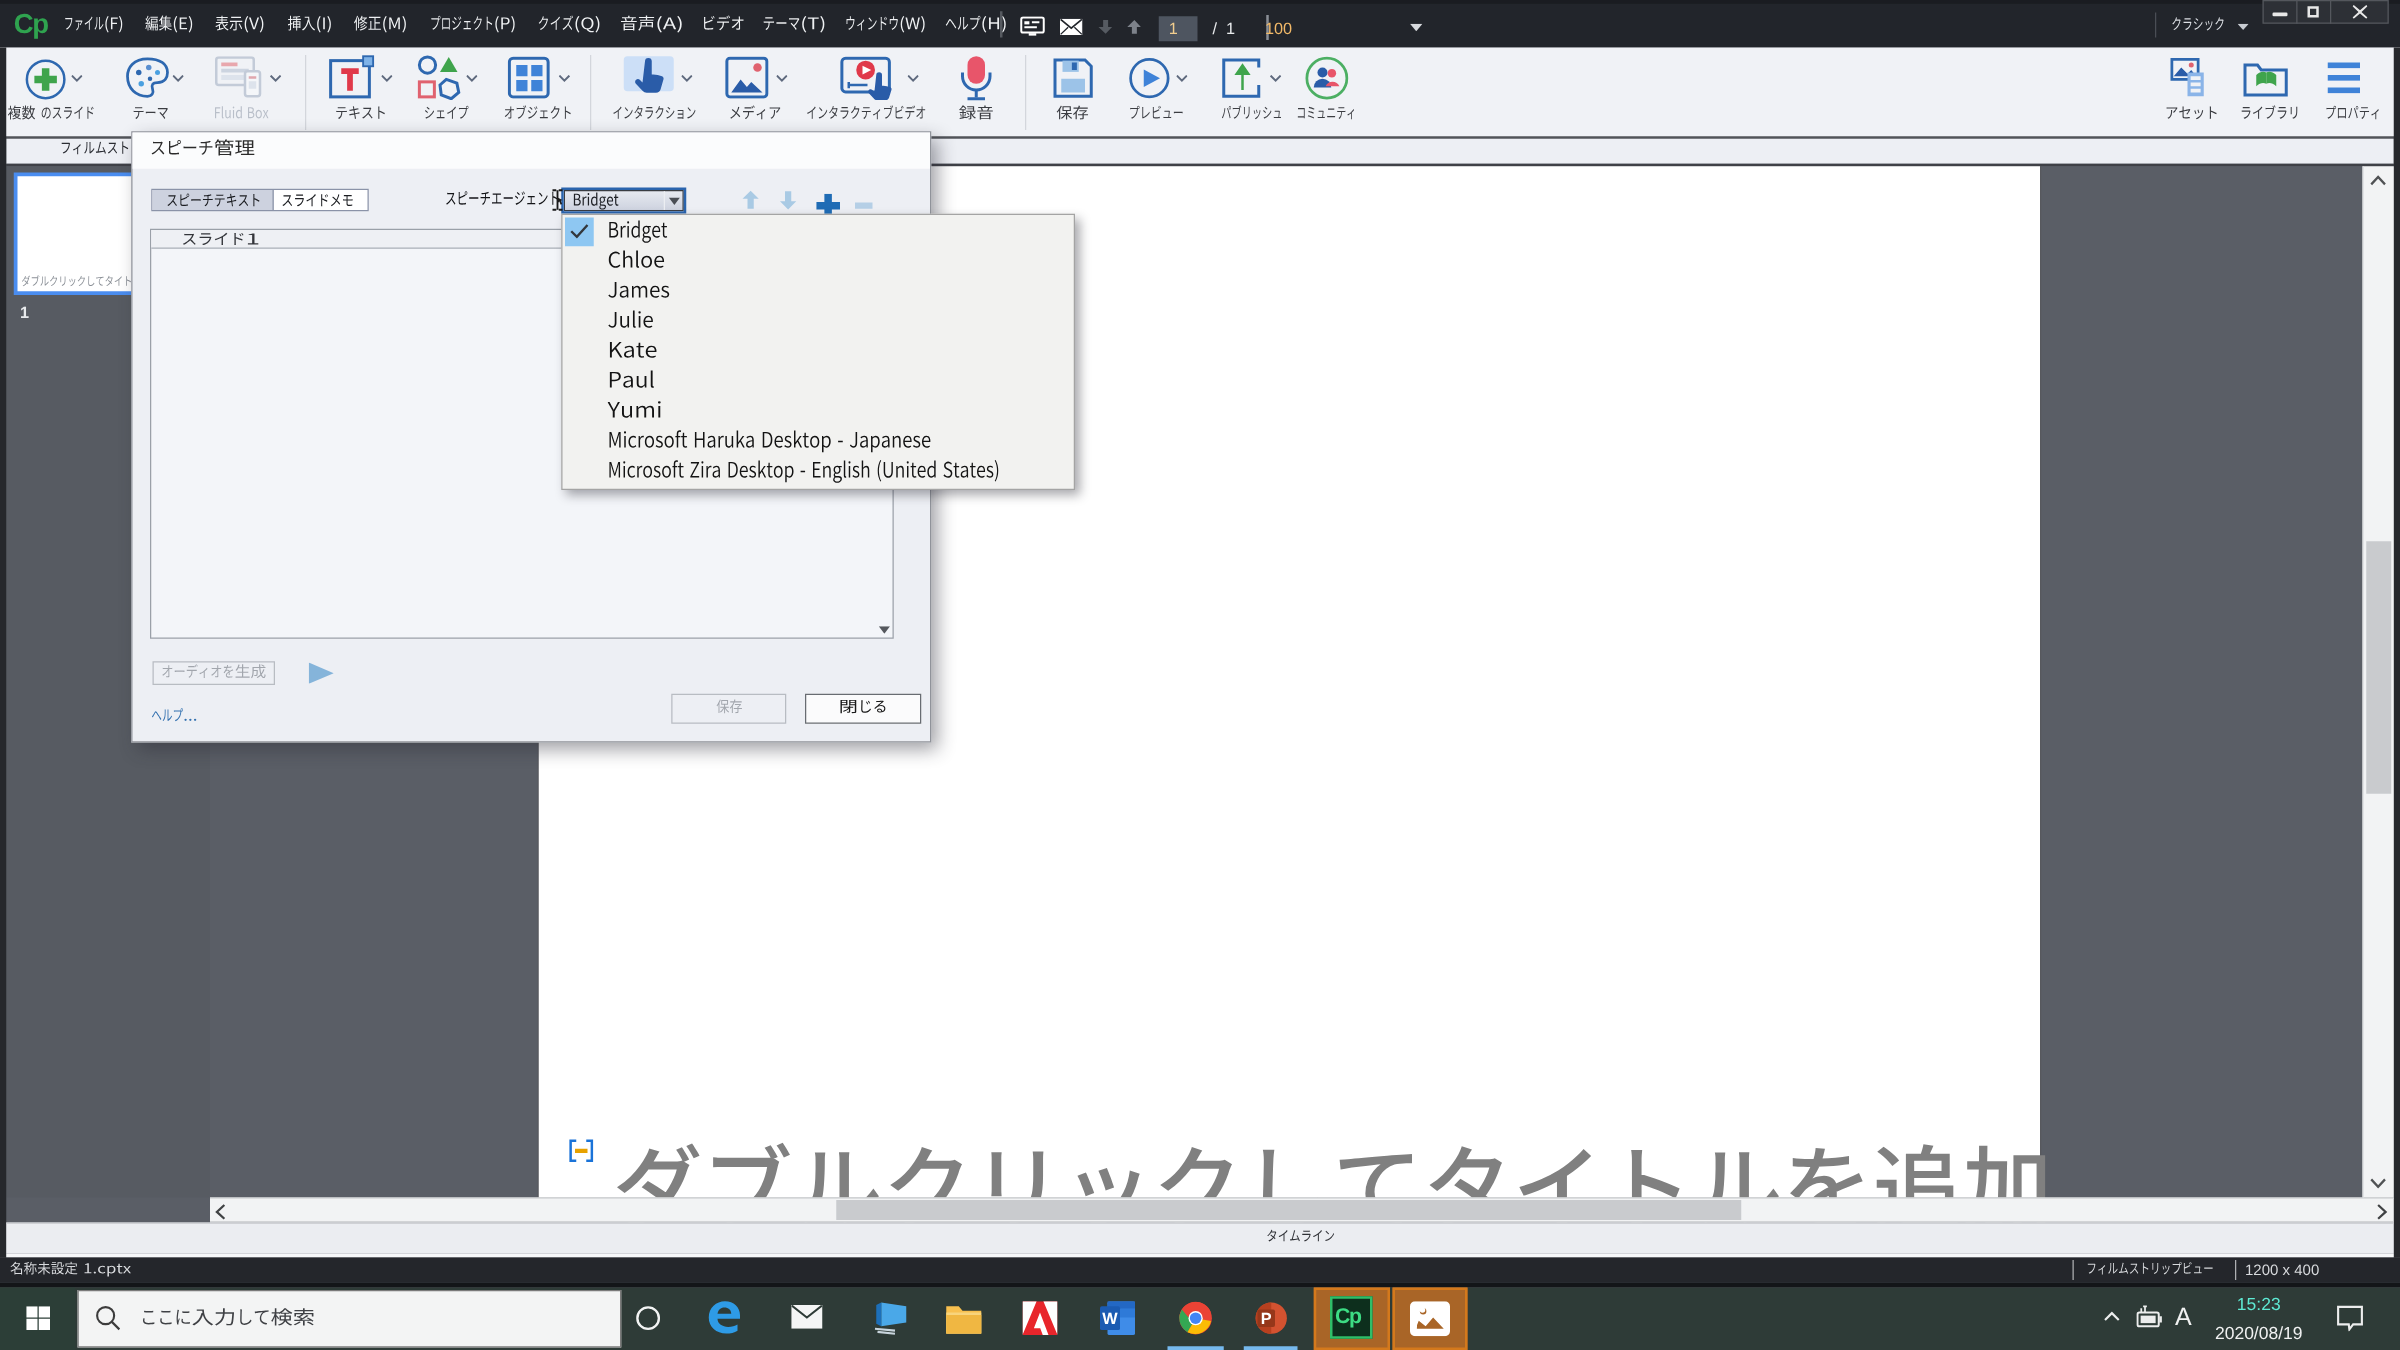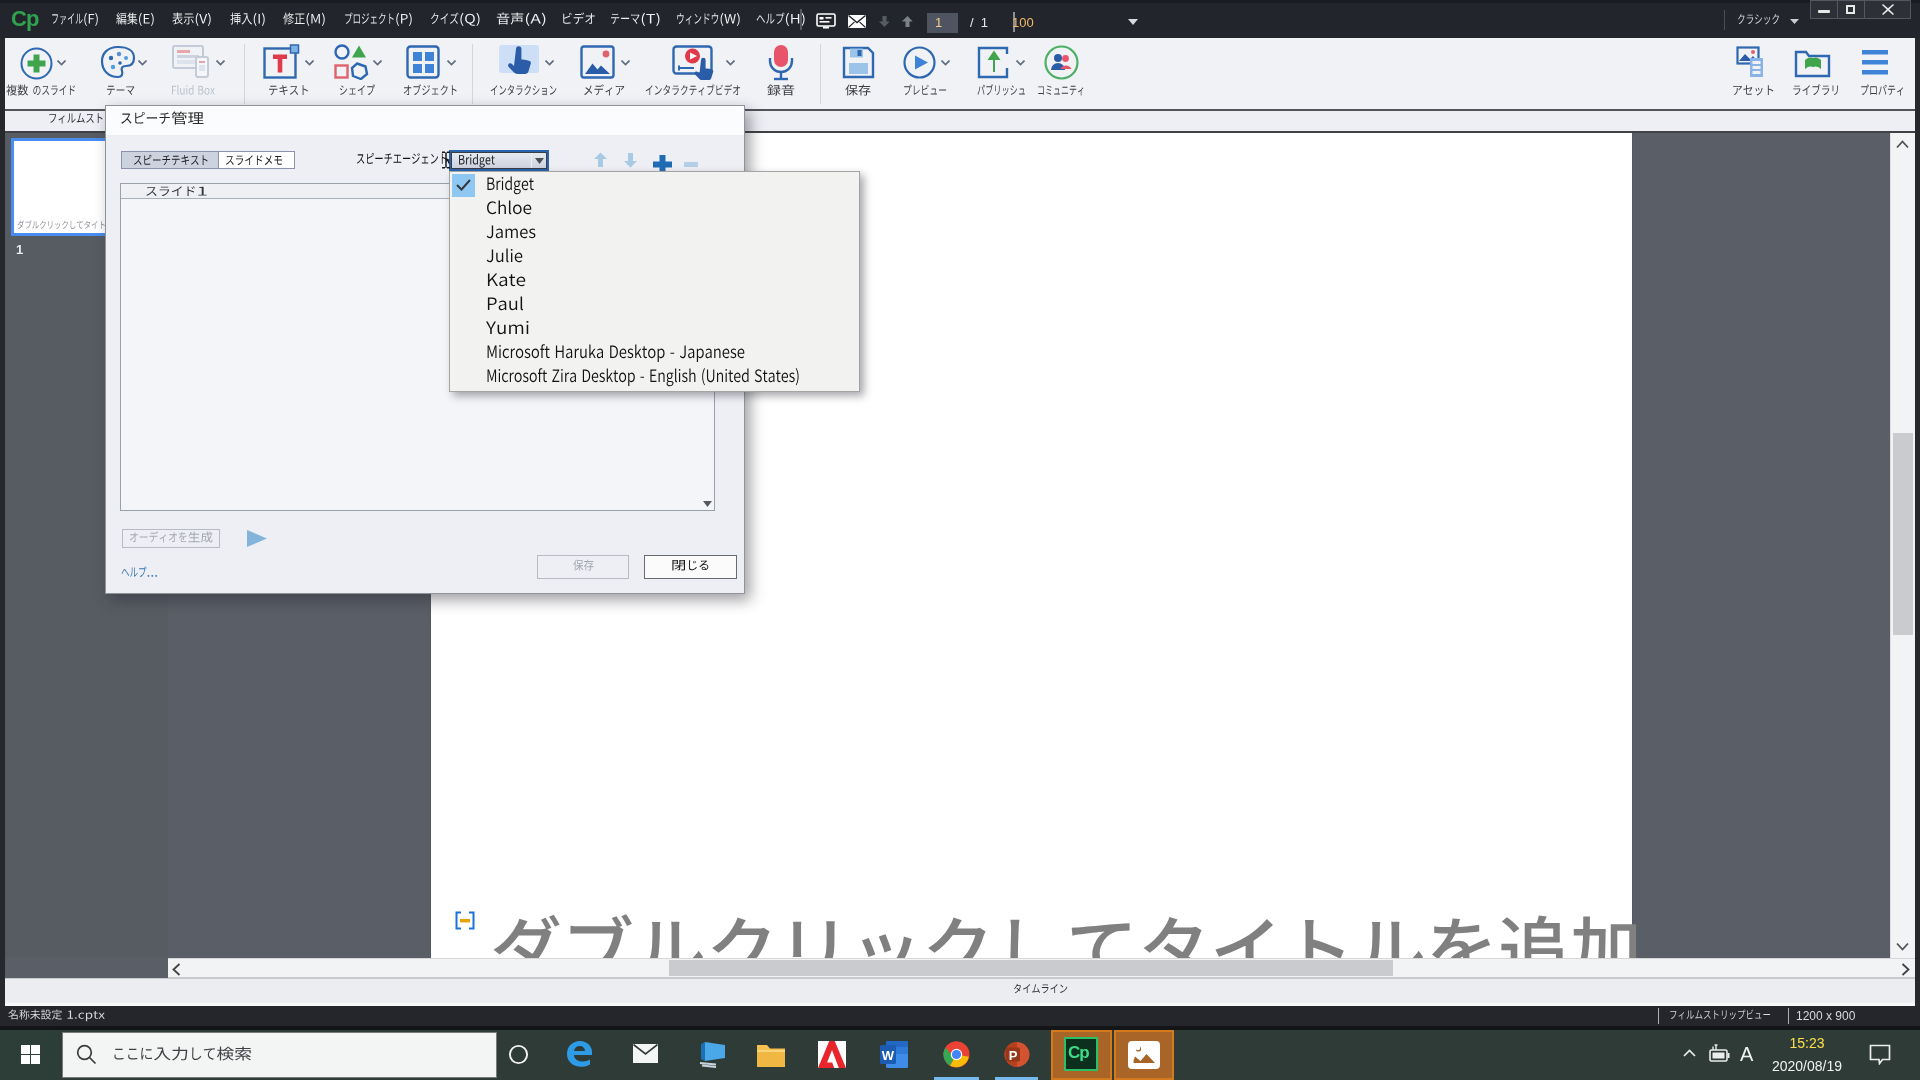--- a/index.html
+++ b/index.html
@@ -325,21 +325,21 @@
 <div class="ab" style="left:5px;top:1003px;width:1910px;height:3px;background:#f6f7f9"></div>
 <div class="ab" style="left:0;top:1006px;width:1920px;height:20px;background:#24262b"></div>
 <svg class="jt" style="left:8px;top:1009px" width="97.0" height="13.8" viewBox="0 0 97.0 13.8">
     <path transform="translate(0,9.68) scale(0.011000,-0.011000)" d="M361 29H837V-40H361ZM326 740H689V672H326ZM371 843 454 827Q417 762 365 697Q312 631 244 570Q176 509 90 458Q85 467 75 478Q66 489 56 499Q46 510 37 516Q119 561 183 616Q248 672 295 730Q342 789 371 843ZM665 740H679L692 744L741 716Q697 603 626 509Q554 415 465 341Q375 267 276 212Q176 158 75 125Q71 135 64 148Q56 161 48 173Q40 185 32 192Q128 220 224 270Q320 320 406 389Q492 458 559 543Q626 628 665 726ZM203 562 258 609Q298 583 340 549Q381 515 418 481Q454 447 477 418L417 365Q396 394 361 429Q325 464 284 499Q243 534 203 562ZM801 346H877V-82H801ZM394 346H839V277H394V-80H320V286L379 346Z M1198 757H1271V-78H1198ZM1037 558H1395V488H1037ZM1202 531 1248 511Q1233 458 1212 402Q1190 345 1165 289Q1139 234 1111 186Q1083 137 1054 103Q1049 118 1037 138Q1026 158 1016 172Q1043 202 1070 244Q1097 286 1123 335Q1148 384 1168 434Q1189 485 1202 531ZM1345 826 1397 768Q1351 750 1293 734Q1235 718 1173 707Q1111 695 1053 687Q1051 699 1044 716Q1037 732 1031 744Q1086 754 1145 766Q1204 778 1256 794Q1309 809 1345 826ZM1267 430Q1277 421 1296 402Q1315 382 1338 360Q1361 337 1379 317Q1398 297 1405 288L1361 229Q1352 244 1336 267Q1319 290 1299 316Q1280 342 1262 364Q1244 386 1233 399ZM1515 838 1587 824Q1569 747 1544 674Q1519 601 1488 538Q1457 475 1421 427Q1414 433 1402 440Q1390 448 1378 455Q1366 463 1356 467Q1393 512 1424 571Q1454 630 1477 698Q1500 767 1515 838ZM1499 442 1571 428Q1557 362 1537 298Q1518 234 1493 179Q1468 123 1439 81Q1432 86 1421 94Q1409 102 1398 109Q1386 116 1376 121Q1420 180 1451 266Q1482 351 1499 442ZM1506 663H1932V593H1481ZM1640 636H1713V14Q1713 -18 1705 -36Q1697 -54 1677 -64Q1658 -73 1625 -75Q1593 -78 1547 -78Q1544 -63 1536 -41Q1529 -18 1520 -3Q1555 -4 1584 -4Q1614 -4 1624 -4Q1633 -3 1636 0Q1640 4 1640 14ZM1780 430 1845 450Q1867 396 1887 335Q1907 274 1923 215Q1939 157 1946 111L1876 90Q1870 136 1855 195Q1840 254 1821 315Q1801 377 1780 430Z M2037 429H2908V355H2037ZM2108 676H2840V602H2108ZM2430 839H2508V-80H2430ZM2411 391 2475 364Q2440 304 2393 247Q2346 190 2291 139Q2237 89 2179 47Q2122 6 2064 -24Q2058 -15 2048 -3Q2039 9 2029 20Q2019 32 2010 39Q2067 65 2124 103Q2182 141 2236 187Q2289 234 2334 286Q2379 338 2411 391ZM2527 391Q2560 338 2605 286Q2651 235 2705 188Q2759 140 2817 103Q2875 65 2931 40Q2923 32 2913 21Q2903 10 2893 -2Q2884 -14 2877 -25Q2821 5 2763 47Q2705 89 2650 140Q2595 191 2548 248Q2501 305 2466 364Z M3456 808H3526V686Q3526 644 3517 596Q3507 548 3480 503Q3453 458 3400 422Q3394 430 3384 439Q3374 449 3364 458Q3353 468 3345 472Q3393 504 3417 541Q3440 577 3448 615Q3456 653 3456 688ZM3696 808H3767V563Q3767 546 3771 541Q3774 537 3786 537Q3790 537 3800 537Q3810 537 3821 537Q3832 537 3836 537Q3845 537 3849 544Q3854 551 3856 575Q3858 598 3859 646Q3870 637 3888 630Q3907 623 3921 619Q3918 560 3910 528Q3902 496 3887 483Q3871 471 3844 471Q3838 471 3824 471Q3810 471 3796 471Q3782 471 3775 471Q3745 471 3728 479Q3711 487 3704 507Q3696 526 3696 562ZM3509 337Q3560 207 3667 115Q3774 23 3923 -15Q3915 -22 3906 -34Q3896 -46 3888 -58Q3880 -70 3874 -79Q3721 -34 3612 68Q3503 169 3443 315ZM3786 407H3801L3813 410L3861 391Q3835 292 3789 216Q3742 139 3680 81Q3618 23 3544 -16Q3470 -56 3388 -80Q3385 -70 3378 -58Q3371 -45 3363 -33Q3355 -21 3348 -14Q3423 6 3492 41Q3561 76 3619 126Q3678 177 3721 244Q3763 311 3786 394ZM3392 407H3815V338H3392ZM3485 808H3733V741H3485ZM3050 537H3344V478H3050ZM3054 805H3342V745H3054ZM3050 404H3344V344H3050ZM3003 674H3379V611H3003ZM3085 269H3344V-23H3085V39H3278V206H3085ZM3048 269H3113V-69H3048Z M4162 534H4739V462H4162ZM4447 295H4780V225H4447ZM4408 498H4485V-9L4408 2ZM4173 377 4250 368Q4229 217 4181 103Q4132 -11 4049 -85Q4043 -78 4032 -68Q4020 -59 4008 -49Q3996 -40 3987 -34Q4070 31 4114 136Q4157 241 4173 377ZM4220 248Q4246 171 4287 124Q4328 77 4383 52Q4437 27 4503 18Q4569 9 4645 9Q4656 9 4680 9Q4705 9 4736 9Q4768 9 4800 9Q4833 9 4859 9Q4886 9 4900 10Q4895 1 4889 -13Q4883 -27 4879 -41Q4875 -55 4872 -66H4823H4641Q4553 -66 4478 -55Q4404 -43 4344 -12Q4284 19 4238 76Q4191 133 4160 224ZM4407 840H4485V678H4407ZM4035 725H4861V507H4785V653H4108V507H4035Z M5421 0V76H5623V623H5462V681Q5522 690 5567 703Q5613 716 5649 733H5735V76H5918V0Z M6169 -13Q6136 -13 6112 6Q6088 26 6088 56Q6088 88 6112 107Q6136 126 6169 126Q6203 126 6227 107Q6251 88 6251 56Q6251 26 6227 6Q6203 -13 6169 -13Z M6719 -13Q6630 -13 6559 20Q6488 54 6446 118Q6405 181 6405 271Q6405 362 6450 426Q6495 489 6568 523Q6642 557 6728 557Q6793 557 6841 538Q6889 519 6924 493L6866 433Q6838 454 6805 467Q6772 480 6733 480Q6672 480 6624 454Q6576 428 6549 381Q6521 334 6521 271Q6521 209 6548 162Q6574 115 6621 89Q6668 63 6730 63Q6776 63 6816 79Q6856 94 6887 117L6936 55Q6891 23 6835 5Q6779 -13 6719 -13Z M7085 -229V543H7178L7188 480H7191Q7237 511 7292 534Q7347 557 7405 557Q7492 557 7551 522Q7611 488 7641 426Q7672 364 7672 280Q7672 187 7630 122Q7589 56 7523 21Q7457 -13 7380 -13Q7335 -13 7288 3Q7241 20 7195 50L7198 -45V-229ZM7362 64Q7417 64 7461 89Q7504 115 7530 164Q7555 212 7555 279Q7555 339 7537 384Q7519 430 7480 455Q7441 480 7377 480Q7335 480 7291 461Q7247 442 7198 406V120Q7244 89 7286 76Q7329 64 7362 64Z M8061 -13Q7990 -13 7949 9Q7907 32 7889 73Q7871 114 7871 168V469H7771V538L7876 543L7889 696H7983V543H8165V469H7983V165Q7983 116 8006 88Q8029 61 8087 61Q8105 61 8126 65Q8147 70 8163 76L8185 7Q8157 -1 8125 -7Q8093 -13 8061 -13Z M8222 0 8442 283 8239 543H8361L8451 424Q8467 401 8483 379Q8500 356 8517 333H8523Q8537 356 8552 379Q8567 401 8583 424L8665 543H8782L8579 274L8799 0H8676L8577 127Q8560 152 8542 177Q8524 201 8505 224H8499Q8482 201 8465 177Q8448 152 8431 127L8340 0Z" fill="#d8dadd"></path>
   </svg>
 <div class="ab" style="left:1658px;top:1008px;width:1px;height:16px;background:#aeb0b3"></div>
 <svg class="jt" style="left:1669px;top:1009px" width="102.0" height="13.8" viewBox="0 0 102.0 13.8">
     <path transform="translate(0,9.68) scale(0.011000,-0.011000)" d="M665 665Q662 654 659 642Q656 630 654 615Q648 575 638 528Q628 480 613 429Q599 379 580 332Q561 284 539 246Q503 188 460 138Q416 87 361 47Q305 7 234 -22L182 53Q257 78 312 114Q368 149 409 195Q451 241 483 294Q511 339 531 397Q552 455 565 513Q579 572 584 620Q573 620 543 620Q513 620 472 620Q431 620 387 620Q342 620 301 620Q260 620 230 620Q200 620 189 620Q166 620 147 619Q127 618 112 617V705Q123 704 136 702Q149 700 163 700Q177 699 190 699Q199 699 222 699Q246 699 279 699Q312 699 349 699Q387 699 424 699Q461 699 493 699Q525 699 547 699Q570 699 577 699Q586 699 597 700Q608 700 618 704Z M867 258Q918 274 970 300Q1022 326 1068 355Q1114 384 1146 409Q1182 438 1217 473Q1251 509 1280 545Q1310 581 1329 613L1377 553Q1355 522 1322 484Q1290 447 1251 410Q1212 373 1172 341Q1148 322 1116 301Q1084 280 1049 259Q1013 238 974 219Q935 199 897 184ZM1138 364 1202 384V10Q1202 -5 1203 -23Q1203 -40 1204 -55Q1205 -70 1206 -78H1135Q1136 -70 1137 -55Q1137 -40 1138 -23Q1138 -5 1138 10Z M1950 21Q1952 33 1954 48Q1955 62 1955 77Q1955 87 1955 121Q1955 155 1955 205Q1955 254 1955 312Q1955 370 1955 429Q1955 487 1955 538Q1955 589 1955 626Q1955 663 1955 676Q1955 705 1954 725Q1952 744 1951 750H2022Q2022 744 2021 724Q2019 704 2019 676Q2019 662 2019 626Q2019 591 2019 540Q2019 490 2019 432Q2019 375 2019 319Q2019 263 2019 216Q2019 168 2019 137Q2019 106 2019 99Q2055 121 2096 157Q2137 193 2176 241Q2215 289 2244 345L2281 277Q2248 219 2204 166Q2159 113 2111 71Q2063 29 2018 0Q2008 -7 2002 -13Q1995 -19 1991 -23ZM1596 26Q1645 71 1679 135Q1713 199 1731 272Q1739 306 1744 357Q1749 408 1751 466Q1753 523 1753 577Q1754 632 1754 674Q1754 696 1752 714Q1751 731 1749 747H1820Q1819 741 1818 730Q1818 718 1817 704Q1816 690 1816 675Q1816 633 1815 576Q1814 520 1812 458Q1809 397 1805 342Q1800 287 1792 250Q1775 170 1739 99Q1703 28 1655 -25Z M2722 746Q2716 727 2709 706Q2703 685 2695 653Q2689 628 2678 583Q2667 538 2653 484Q2640 429 2624 371Q2609 313 2595 258Q2580 203 2568 159Q2556 116 2548 90L2477 87Q2487 117 2501 163Q2514 209 2529 266Q2544 323 2560 382Q2575 442 2588 498Q2602 554 2613 599Q2624 644 2629 670Q2636 705 2640 726Q2643 746 2645 766ZM2869 411Q2889 372 2914 319Q2938 266 2962 207Q2987 149 3007 96Q3027 43 3040 4L2975 -34Q2963 7 2944 62Q2925 118 2902 177Q2879 236 2855 289Q2831 342 2810 377ZM2447 111Q2475 113 2515 117Q2555 122 2601 128Q2647 133 2696 140Q2744 147 2789 154Q2835 160 2873 167Q2911 173 2935 177L2953 100Q2926 95 2886 89Q2846 83 2799 76Q2752 70 2703 62Q2653 55 2606 48Q2559 41 2518 36Q2478 31 2451 28Q2436 26 2420 23Q2404 20 2387 17L2375 110Q2393 109 2412 110Q2431 110 2447 111Z M3709 669Q3706 663 3699 649Q3693 636 3690 625Q3675 576 3651 517Q3627 457 3598 399Q3568 341 3536 294Q3493 232 3442 173Q3392 115 3335 65Q3279 14 3217 -22L3168 45Q3231 77 3288 124Q3346 172 3396 228Q3447 285 3486 342Q3513 381 3539 430Q3564 478 3585 529Q3605 579 3615 620Q3608 620 3585 620Q3562 620 3531 620Q3499 620 3464 620Q3429 620 3397 620Q3366 620 3343 620Q3321 620 3314 620Q3300 620 3283 619Q3267 618 3253 617Q3240 616 3236 615V706Q3241 705 3255 704Q3269 702 3286 701Q3302 700 3314 700Q3322 700 3344 700Q3367 700 3398 700Q3429 700 3463 700Q3497 700 3529 700Q3560 700 3582 700Q3605 700 3612 700Q3631 700 3646 702Q3661 704 3670 708ZM3546 347Q3578 313 3611 272Q3645 231 3677 188Q3710 144 3738 105Q3766 65 3785 33L3732 -27Q3704 21 3666 76Q3629 132 3586 187Q3544 243 3502 290Z M4124 88Q4124 102 4124 145Q4124 187 4124 245Q4124 304 4124 369Q4124 433 4124 494Q4124 555 4124 602Q4124 649 4124 670Q4124 691 4123 721Q4121 751 4118 774H4194Q4192 752 4190 722Q4189 692 4189 670Q4189 631 4189 576Q4189 522 4189 460Q4189 399 4189 339Q4189 278 4189 225Q4189 173 4189 137Q4189 100 4189 88Q4189 72 4189 51Q4190 30 4191 8Q4193 -13 4194 -30H4119Q4121 -6 4123 27Q4124 60 4124 88ZM4175 512Q4213 497 4259 477Q4305 456 4353 433Q4400 410 4443 386Q4487 363 4518 342L4492 257Q4459 281 4417 304Q4376 328 4332 351Q4288 374 4247 392Q4207 411 4175 423Z M5236 759Q5235 740 5234 719Q5233 697 5233 672Q5233 652 5233 621Q5233 590 5233 559Q5233 529 5233 510Q5233 420 5229 357Q5224 294 5214 250Q5204 205 5189 171Q5173 137 5152 105Q5128 67 5096 38Q5063 10 5030 -10Q4997 -29 4969 -41L4918 28Q4971 45 5019 77Q5067 108 5103 161Q5124 192 5136 225Q5149 257 5156 297Q5162 337 5165 390Q5167 443 5167 514Q5167 534 5167 564Q5167 594 5167 625Q5167 655 5167 672Q5167 697 5166 719Q5165 740 5163 759ZM4877 751Q4876 737 4876 717Q4875 697 4875 679Q4875 672 4875 647Q4875 623 4875 589Q4875 555 4875 517Q4875 479 4875 443Q4875 408 4875 382Q4875 356 4875 345Q4875 326 4876 304Q4876 283 4877 269H4807Q4808 281 4809 302Q4810 324 4810 346Q4810 356 4810 382Q4810 409 4810 444Q4810 479 4810 517Q4810 555 4810 589Q4810 623 4810 647Q4810 672 4810 679Q4810 692 4809 715Q4809 737 4807 751Z M5783 576Q5788 561 5796 532Q5805 502 5814 469Q5824 436 5832 406Q5840 377 5843 360L5786 334Q5783 351 5776 380Q5768 409 5759 442Q5750 476 5740 505Q5731 534 5726 551ZM6062 520Q6058 505 6056 493Q6053 480 6050 470Q6035 388 6009 309Q5982 231 5941 163Q5887 75 5821 16Q5754 -43 5689 -75L5638 -8Q5683 10 5728 40Q5774 70 5816 112Q5858 154 5889 205Q5917 249 5939 304Q5961 359 5975 421Q5990 483 5996 547ZM5603 526Q5609 509 5618 480Q5628 451 5638 416Q5649 382 5658 351Q5668 319 5673 300L5615 272Q5610 291 5601 323Q5592 356 5581 391Q5571 426 5561 455Q5552 484 5546 497Z M6804 718Q6804 691 6819 672Q6834 652 6855 652Q6876 652 6891 672Q6906 691 6906 718Q6906 746 6891 765Q6876 785 6855 785Q6834 785 6819 765Q6804 746 6804 718ZM6769 718Q6769 749 6780 775Q6792 800 6812 815Q6831 831 6855 831Q6879 831 6899 815Q6918 800 6930 775Q6942 749 6942 718Q6942 687 6930 662Q6918 637 6899 622Q6879 606 6855 606Q6831 606 6812 622Q6792 637 6780 662Q6769 687 6769 718ZM6836 651Q6832 641 6829 628Q6827 616 6824 601Q6818 562 6808 514Q6798 466 6783 416Q6769 365 6750 318Q6732 271 6709 232Q6674 174 6630 124Q6587 74 6531 34Q6475 -6 6405 -35L6352 40Q6427 64 6483 100Q6538 136 6579 181Q6621 227 6653 280Q6681 326 6702 383Q6722 441 6736 500Q6749 558 6755 606Q6743 606 6713 606Q6683 606 6642 606Q6602 606 6557 606Q6512 606 6471 606Q6431 606 6400 606Q6370 606 6359 606Q6336 606 6317 605Q6297 604 6282 603V692Q6293 690 6306 688Q6319 687 6333 686Q6347 685 6360 685Q6369 685 6393 685Q6417 685 6449 685Q6482 685 6520 685Q6557 685 6594 685Q6631 685 6663 685Q6695 685 6718 685Q6740 685 6747 685Q6756 685 6767 686Q6778 687 6789 690Z M7517 784Q7527 766 7539 742Q7550 717 7561 692Q7572 667 7580 647L7538 622Q7527 653 7509 693Q7492 732 7476 761ZM7602 824Q7612 805 7624 780Q7637 755 7648 731Q7660 706 7667 688L7625 663Q7613 696 7595 735Q7578 773 7561 801ZM7170 750Q7169 733 7167 711Q7166 690 7166 669Q7166 656 7166 618Q7166 579 7166 525Q7166 472 7166 412Q7166 353 7166 298Q7166 243 7166 201Q7166 160 7166 141Q7166 103 7179 89Q7192 74 7220 67Q7239 63 7266 61Q7294 59 7322 59Q7353 59 7389 61Q7425 63 7461 67Q7497 71 7530 77Q7563 83 7587 91V0Q7554 -7 7507 -11Q7460 -16 7411 -18Q7362 -21 7319 -21Q7285 -21 7252 -19Q7220 -16 7195 -11Q7151 -1 7127 29Q7103 58 7103 119Q7103 144 7103 189Q7103 234 7103 292Q7103 350 7103 410Q7103 471 7103 525Q7103 579 7103 617Q7103 656 7103 669Q7103 682 7103 696Q7102 710 7101 724Q7100 739 7098 750ZM7138 435Q7172 445 7214 459Q7256 474 7300 491Q7344 508 7385 527Q7427 546 7460 565Q7478 575 7495 586Q7512 597 7528 610L7555 530Q7539 521 7519 510Q7499 500 7482 491Q7446 472 7401 452Q7357 432 7310 414Q7263 395 7218 379Q7174 363 7138 352Z M8297 476Q8295 469 8294 460Q8292 451 8291 445Q8290 422 8285 383Q8281 344 8276 297Q8271 250 8265 203Q8260 157 8255 118Q8251 80 8248 59H8183Q8185 76 8190 111Q8194 147 8200 192Q8205 237 8210 283Q8215 328 8218 366Q8222 403 8222 423Q8208 423 8181 423Q8154 423 8122 423Q8090 423 8059 423Q8028 423 8006 423Q7984 423 7977 423Q7960 423 7945 422Q7929 421 7915 420V504Q7924 502 7935 501Q7945 500 7956 499Q7967 498 7976 498Q7985 498 8008 498Q8030 498 8059 498Q8088 498 8119 498Q8149 498 8173 498Q8198 498 8211 498Q8218 498 8225 499Q8233 500 8240 502Q8246 503 8249 505ZM7842 91Q7856 90 7873 88Q7889 87 7906 87Q7917 87 7949 87Q7980 87 8025 87Q8069 87 8117 87Q8166 87 8210 87Q8254 87 8286 87Q8318 87 8328 87Q8340 87 8359 88Q8377 89 8389 90V9Q8382 10 8371 10Q8360 10 8349 11Q8339 11 8330 11Q8319 11 8287 11Q8254 11 8209 11Q8165 11 8116 11Q8068 11 8023 11Q7979 11 7948 11Q7916 11 7906 11Q7889 11 7874 10Q7860 10 7842 8Z M8579 433Q8590 432 8607 431Q8624 429 8645 429Q8665 428 8686 428Q8699 428 8725 428Q8751 428 8785 428Q8820 428 8859 428Q8898 428 8937 428Q8976 428 9011 428Q9046 428 9072 428Q9098 428 9110 428Q9139 428 9160 430Q9180 432 9193 433V335Q9181 336 9159 338Q9136 340 9110 340Q9098 340 9072 340Q9046 340 9011 340Q8976 340 8937 340Q8898 340 8859 340Q8820 340 8785 340Q8751 340 8725 340Q8699 340 8686 340Q8655 340 8626 338Q8597 337 8579 335Z" fill="#d8dadd"></path>
   </svg>
 <div class="ab" style="left:1788px;top:1008px;width:1px;height:16px;background:#aeb0b3"></div>
-<div class="ab" style="left:1796px;top:1009px;color:#d8dadd;font-size:12px">1200 x 900</div>
+<div class="ab" style="left:1796px;top:1009px;color:#d8dadd;font-size:12px">1200 x 400</div>
 <div class="ab" style="left:0;top:1026px;width:1920px;height:4px;background:#131518"></div>
 <div class="ab" style="left:0;top:1030px;width:1920px;height:50px;background:#2e3b37"></div>
 <div class="ab" style="left:0;top:1030px;width:60px;height:50px;background:#2c3e37"></div>
 <svg class="ab" style="left:21px;top:1045px" width="19" height="19" viewBox="0 0 19 19">
 <rect x="0" y="0" width="9" height="9" fill="#fff"></rect>
     <rect x="10" y="0" width="9" height="9" fill="#fff"></rect>
 <rect x="0" y="10" width="9" height="9" fill="#fff"></rect>
     <rect x="10" y="10" width="9" height="9" fill="#fff"></rect>
   </svg>
 <div class="ab" style="left:62px;top:1032px;width:435px;height:46px;background:#f3f4f4;border:1px solid #7a7a7a"></div>
@@ -409,21 +409,21 @@
 <svg class="ab" style="left:1683px;top:1049px" width="13" height="8" viewBox="0 0 13 8">
     <path d="M1 7 L6.5 1.5 L12 7" fill="none" stroke="#eceded" stroke-width="1.7"></path>
   </svg>
 <svg class="ab" style="left:1709px;top:1044px" width="21" height="19" viewBox="0 0 21 19">
 <rect x="1" y="6" width="17" height="11" rx="1.5" fill="none" stroke="#eceded" stroke-width="1.6"></rect>
 <rect x="3.5" y="8.5" width="12" height="6" fill="#eceded"></rect>
     <rect x="18.5" y="9" width="2" height="5" fill="#eceded"></rect>
 <path d="M4 6 V2.5 M7 6 V1 M5.5 1 h3" stroke="#eceded" stroke-width="1.4"></path>
   </svg>
 <div class="ab" style="left:1740px;top:1043px;width:20px;height:24px;color:#f0f1f1;font-size:20px">A</div>
-<div class="ab" style="left:1772px;top:1035px;width:70px;height:18px;color:#fde047;font-size:14px;text-align:center">15:23</div>
+<div class="ab" style="left:1772px;top:1035px;width:70px;height:18px;color:#5eead4;font-size:14px;text-align:center">15:23</div>
 <div class="ab" style="left:1768px;top:1058px;width:78px;height:18px;color:#f0f1f1;font-size:14px;text-align:center">2020/08/19</div>
 <svg class="ab" style="left:1869px;top:1044px" width="22" height="21" viewBox="0 0 22 21">
 <path d="M1.5 1.5 h19 v14 h-7 l-3 4 -0.5-4 h-8.5 z" fill="none" stroke="#eceded" stroke-width="1.7"></path>
   </svg>
 <div class="ab" style="left:105px;top:105px;width:640px;height:489px;background:#edeff4;border:1px solid #90939a;box-shadow:5px 6px 14px rgba(40,40,50,.45)"></div>
 <div class="ab" style="left:106px;top:106px;width:638px;height:29px;background:#fbfcfd"></div>
 <svg class="jt" style="left:120px;top:111px" width="84.0" height="17.5" viewBox="0 0 84.0 17.5">
     <path transform="translate(0,12.32) scale(0.014000,-0.014000)" d="M729 669Q725 663 718 649Q711 636 707 625Q689 576 661 517Q633 457 598 399Q563 341 525 294Q475 232 415 173Q355 115 288 65Q222 14 149 -22L91 45Q165 77 233 124Q301 172 360 228Q420 285 467 342Q498 381 528 430Q559 478 583 529Q607 579 618 620Q610 620 583 620Q556 620 519 620Q481 620 440 620Q399 620 362 620Q324 620 298 620Q271 620 263 620Q247 620 227 619Q208 618 192 617Q176 616 171 615V706Q177 705 194 704Q211 702 230 701Q249 700 263 700Q272 700 299 700Q325 700 362 700Q399 700 439 700Q480 700 516 700Q553 700 580 700Q606 700 615 700Q637 700 655 702Q673 704 683 708ZM537 347Q575 313 614 272Q654 231 692 188Q730 144 763 105Q796 65 820 33L756 -27Q724 21 679 76Q634 132 585 187Q535 243 485 290Z M1604 697Q1604 670 1621 651Q1639 632 1664 632Q1689 632 1706 651Q1724 670 1724 697Q1724 725 1706 744Q1689 764 1664 764Q1639 764 1621 744Q1604 725 1604 697ZM1562 697Q1562 728 1576 754Q1589 780 1612 795Q1635 810 1664 810Q1692 810 1715 795Q1738 780 1752 754Q1766 728 1766 697Q1766 667 1752 641Q1738 616 1715 601Q1692 586 1664 586Q1635 586 1612 601Q1589 616 1576 641Q1562 667 1562 697ZM1166 750Q1164 733 1163 711Q1161 690 1161 669Q1161 656 1161 618Q1161 579 1161 525Q1161 472 1161 412Q1161 353 1161 298Q1161 243 1161 201Q1161 160 1161 141Q1161 103 1177 89Q1192 74 1225 67Q1247 63 1280 61Q1312 59 1346 59Q1382 59 1424 61Q1467 63 1509 67Q1552 71 1591 77Q1629 83 1658 91V0Q1619 -7 1563 -11Q1508 -16 1450 -18Q1392 -21 1342 -21Q1302 -21 1263 -19Q1224 -16 1196 -11Q1144 -1 1115 29Q1087 58 1087 119Q1087 144 1087 189Q1087 234 1087 292Q1087 350 1087 410Q1087 471 1087 525Q1087 579 1087 617Q1087 656 1087 669Q1087 682 1086 696Q1086 710 1085 724Q1084 739 1081 750ZM1128 435Q1169 445 1218 459Q1268 474 1320 491Q1372 508 1420 527Q1469 546 1508 565Q1529 575 1549 586Q1569 597 1588 610L1621 530Q1601 521 1578 510Q1554 500 1534 491Q1492 472 1439 452Q1386 432 1331 414Q1275 395 1223 379Q1171 363 1128 352Z M1916 433Q1930 432 1950 431Q1970 429 1994 429Q2018 428 2044 428Q2058 428 2089 428Q2119 428 2160 428Q2201 428 2247 428Q2293 428 2339 428Q2386 428 2427 428Q2468 428 2498 428Q2529 428 2543 428Q2578 428 2602 430Q2626 432 2642 433V335Q2628 336 2601 338Q2574 340 2544 340Q2529 340 2498 340Q2467 340 2427 340Q2386 340 2340 340Q2293 340 2247 340Q2201 340 2160 340Q2119 340 2089 340Q2058 340 2044 340Q2006 340 1972 338Q1938 337 1916 335Z M2887 695Q2921 694 2975 695Q3028 695 3086 700Q3144 704 3193 710Q3224 715 3258 722Q3293 728 3325 736Q3358 744 3384 752Q3411 760 3428 768L3476 699Q3461 695 3448 691Q3436 687 3425 684Q3399 677 3364 669Q3329 661 3290 653Q3251 646 3214 641Q3163 633 3107 629Q3051 625 2999 624Q2946 622 2905 621ZM2938 14Q3016 54 3067 110Q3119 166 3145 244Q3170 322 3170 425Q3170 425 3170 453Q3170 482 3170 533Q3170 583 3170 652L3244 663Q3244 639 3244 608Q3244 578 3244 545Q3244 513 3244 486Q3244 459 3244 443Q3244 426 3244 426Q3244 320 3221 234Q3197 149 3146 81Q3095 13 3009 -41ZM2816 457Q2831 456 2853 454Q2875 453 2896 453Q2908 453 2944 453Q2979 453 3030 453Q3081 453 3139 453Q3197 453 3255 453Q3313 453 3363 453Q3413 453 3448 453Q3484 453 3496 453Q3506 453 3519 453Q3532 454 3546 455Q3559 456 3568 457V374Q3553 376 3534 377Q3515 378 3497 378Q3486 378 3450 378Q3415 378 3365 378Q3314 378 3256 378Q3198 378 3140 378Q3082 378 3031 378Q2980 378 2945 378Q2909 378 2897 378Q2876 378 2854 377Q2833 376 2816 374Z M3966 12H4588V-47H3966ZM4190 638H4276V527H4190ZM3743 559H4737V371H4650V500H3827V371H3743ZM3961 438H4564V237H3961V294H4477V380H3961ZM3965 168H4640V-79H4552V109H3965ZM3914 438H3998V-81H3914ZM3840 763H4220V702H3840ZM4298 763H4773V702H4298ZM3862 845 3945 826Q3912 761 3864 699Q3815 637 3764 595Q3756 600 3743 608Q3729 616 3716 624Q3702 632 3691 636Q3744 675 3790 730Q3835 786 3862 845ZM4325 845 4409 827Q4378 763 4326 705Q4274 647 4218 608Q4210 613 4196 620Q4182 628 4167 635Q4153 642 4142 646Q4200 682 4249 734Q4298 787 4325 845ZM3905 716 3982 733Q4003 707 4022 675Q4042 642 4052 619L3971 599Q3964 622 3945 655Q3926 689 3905 716ZM4404 715 4482 735Q4510 709 4537 677Q4565 644 4578 619L4498 596Q4486 621 4459 654Q4432 688 4404 715Z M5383 540V411H5820V540ZM5383 728V601H5820V728ZM5302 794H5905V346H5302ZM5288 228H5921V160H5288ZM5198 22H5961V-47H5198ZM4877 773H5244V702H4877ZM4890 483H5228V413H4890ZM4865 100Q4913 112 4973 127Q5034 143 5102 162Q5170 182 5238 201L5253 128Q5157 101 5061 73Q4965 46 4887 24ZM5024 745H5109V125L5024 111ZM5563 763H5640V378H5647V-9H5557V378H5563Z" fill="#2b2b2b"></path>
   </svg>
 <div class="ab" style="left:121px;top:151px;width:174px;height:18px;border:1px solid #8b93a8;background:#fff"></div>

